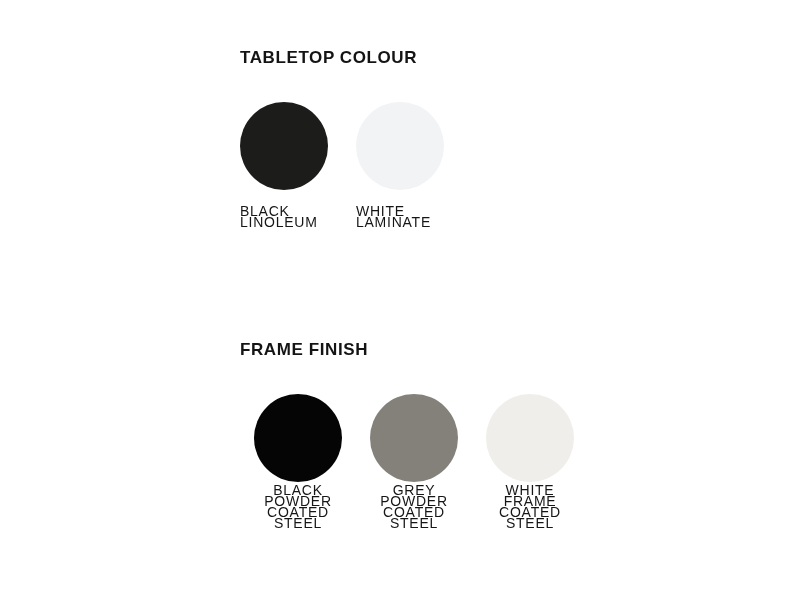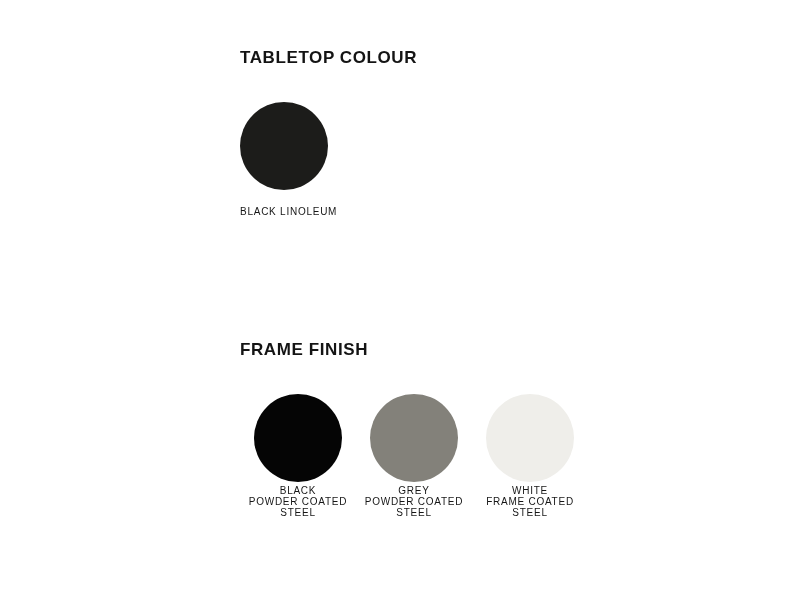--- a/index.html
+++ b/index.html
@@ -57,21 +57,21 @@
   }
 
   .swatch-circle {
     width: 88px;
     height: 88px;
     border-radius: 50%;
     display: block;
   }
 
   .swatch-label {
-    font-size: 10px;
+    font-size: 14px;
     letter-spacing: 0.75px;
     line-height: 11px;
     color: #161616;
     margin-top: 16px;
     white-space: pre-line;
   }
 
   
   #section-tabletop .swatch-label { text-align: left; }
 
@@ -84,20 +84,24 @@
 <body style="background: rgb(255, 255, 255);">
 
 <div class="page">
 
   <section class="section" id="section-tabletop">
     <h2 class="section-title">TABLETOP COLOUR</h2>
     <div class="swatch-row">
       <div class="swatch-item">
         <span class="swatch-circle" style="background: rgb(28, 28, 26);"></span>
         <div class="swatch-label">BLACK LINOLEUM</div>
+      </div>
+      <div class="swatch-item">
+        <span class="swatch-circle" style="background: rgb(242, 243, 245);"></span>
+        <div class="swatch-label">WHITE LAMINATE</div>
       </div>
     </div>
   </section>
 
   <section class="section" id="section-frame">
     <h2 class="section-title">FRAME FINISH</h2>
     <div class="swatch-row">
       <div class="swatch-item">
         <span class="swatch-circle" style="background: rgb(5, 5, 5);"></span>
         <div class="swatch-label">BLACK

